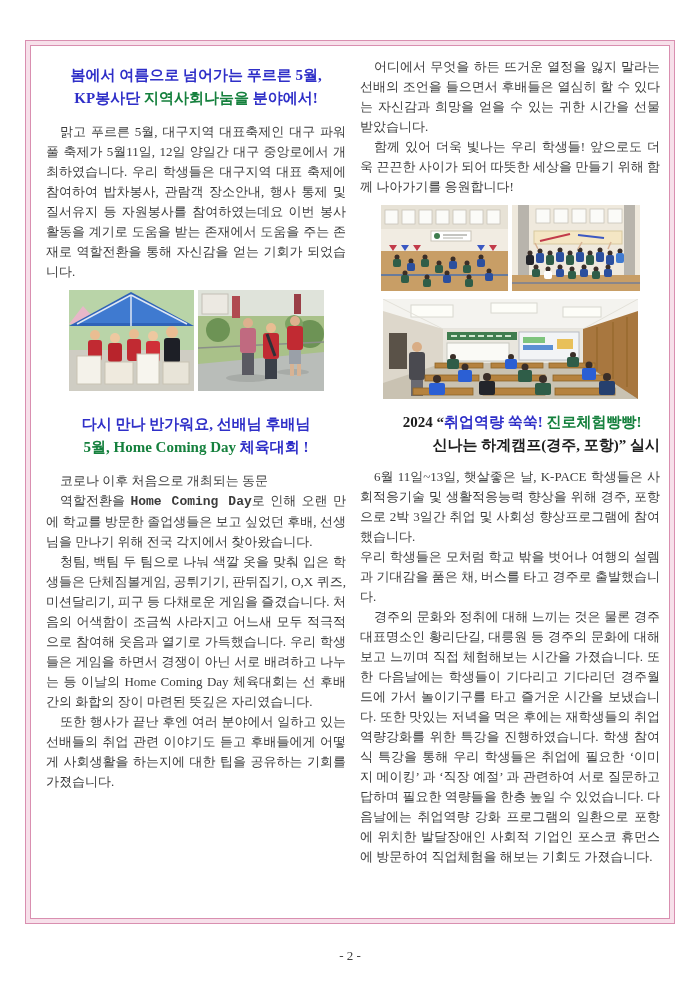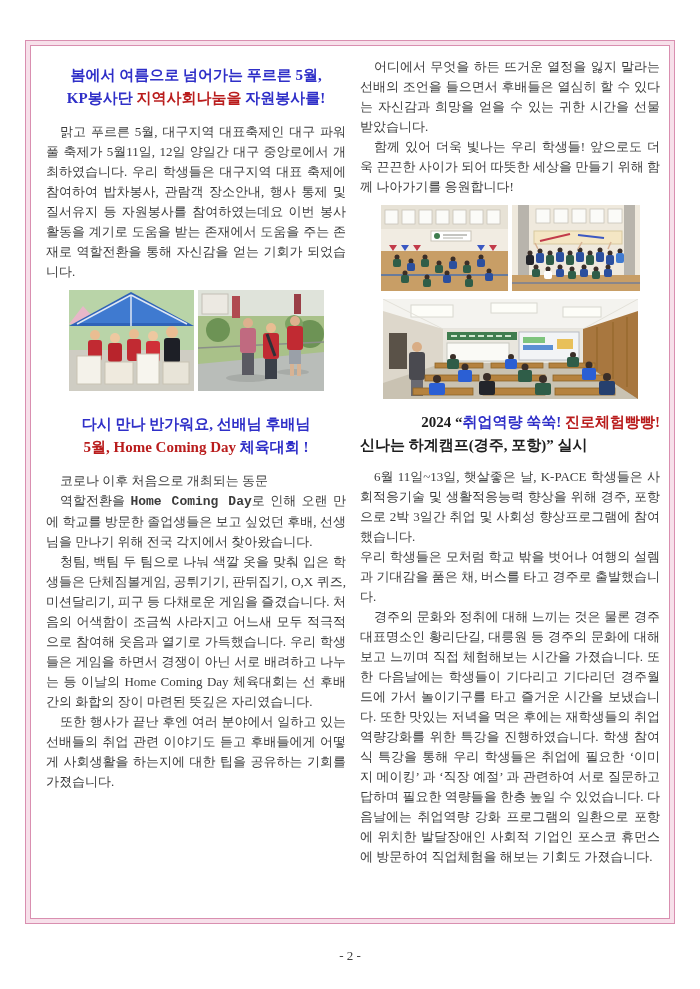--- a/index.html
+++ b/index.html
@@ -19,46 +19,46 @@
   .columns{display:flex;gap:14px;padding:8px 15px 6px 15px;}
   .col{width:300px;flex:0 0 300px;}
   p{margin:0;font-size:13px;line-height:20px;text-align:justify;color:#3c3c3c;}
   p.ind{text-indent:14px;}
   .title{
     margin:10px 0 12px 0;font-size:15px;line-height:23px;font-weight:bold;
     text-align:center;letter-spacing:0;
   }
   .title.second{margin-top:22px;}
   .blue{color:#2f2fc8;}
-  .red{color:#b91c1c;}
+  .red{color:#15803d;}
   .black{color:#1d1d1d;}
   b{font-weight:bold;font-family:Liberation Mono, monospace;}
   .photo-row{display:flex;justify-content:center;gap:4px;margin:8px 0 8px 0;}
   .photo-row.wide{margin-top:0;}
   .photo{display:block;background:#eee;}
   .title3{margin:12px 0 10px 0;}
-  .t3l1{display:block;text-align:right;margin-left:24px;}
-  .t3l2{display:block;text-align:left;}
+  .t3l1{display:block;text-align:center;margin-left:24px;}
+  .t3l2{display:block;text-align:right;}
   .footer{
     position:absolute;left:0;top:948px;width:700px;text-align:center;
     font-size:13px;color:#3c3c3c;
   }
 </style>
 </head>
 <body>
 
 <div class="page">
   <div class="frame">
     <div class="frame-inner">
       <div class="columns">
 
         <div class="col">
           <div class="title">
             <span class="blue">봄에서 여름으로 넘어가는 푸르른 5월,</span><br>
-            <span class="blue">KP봉사단 </span><span class="red">지역사회나눔을</span><span class="blue"> 자원봉사를!</span>
+            <span class="blue">KP봉사단 </span><span class="red">지역사회나눔을</span><span class="blue"> 분야에서!</span>
           </div>
 
           <p class="ind">맑고 푸르른 5월, 대구지역 대표축제인 대구 파워풀 축제가 5월11일, 12일 양일간 대구 중앙로에서 개최하였습니다. 우리 학생들은 대구지역 대표 축제에 참여하여 밥차봉사, 관람객 장소안내, 행사 통제 및 질서유지 등 자원봉사를 참여하였는데요 이번 봉사활동을 계기로 도움을 받는 존재에서 도움을 주는 존재로 역할전환을 통해 자신감을 얻는 기회가 되었습니다.</p>
 
           <div class="photo-row">
 
             <svg class="photo" width="125" height="101" viewBox="0 0 125 101">
               <rect width="125" height="101" fill="#b9d4a8"></rect>
               <rect x="0" y="60" width="125" height="41" fill="#cfcdc3"></rect>
               <polygon points="0,34 14,16 30,34" fill="#e8b7c8"></polygon>

